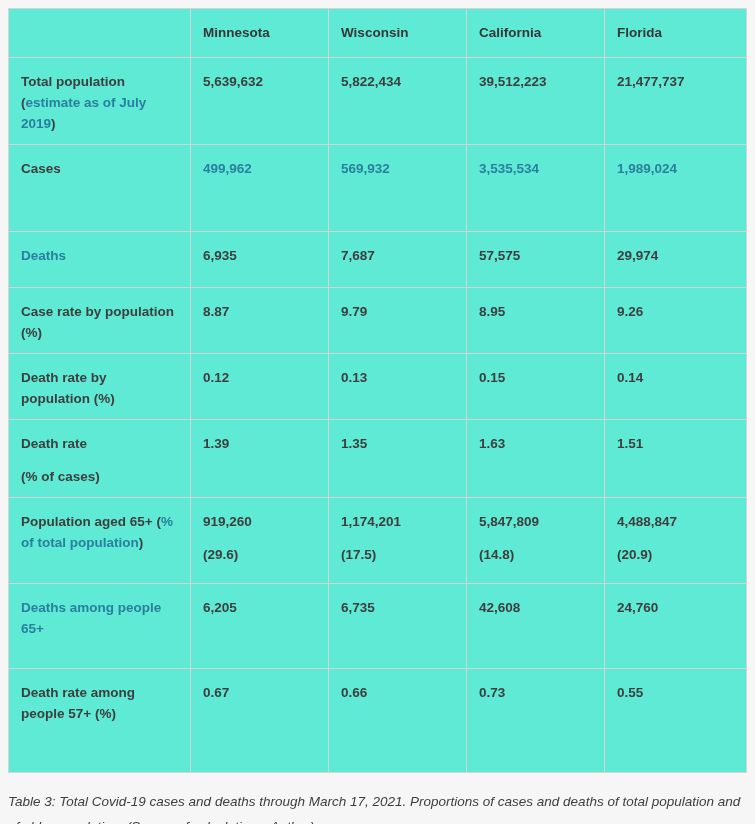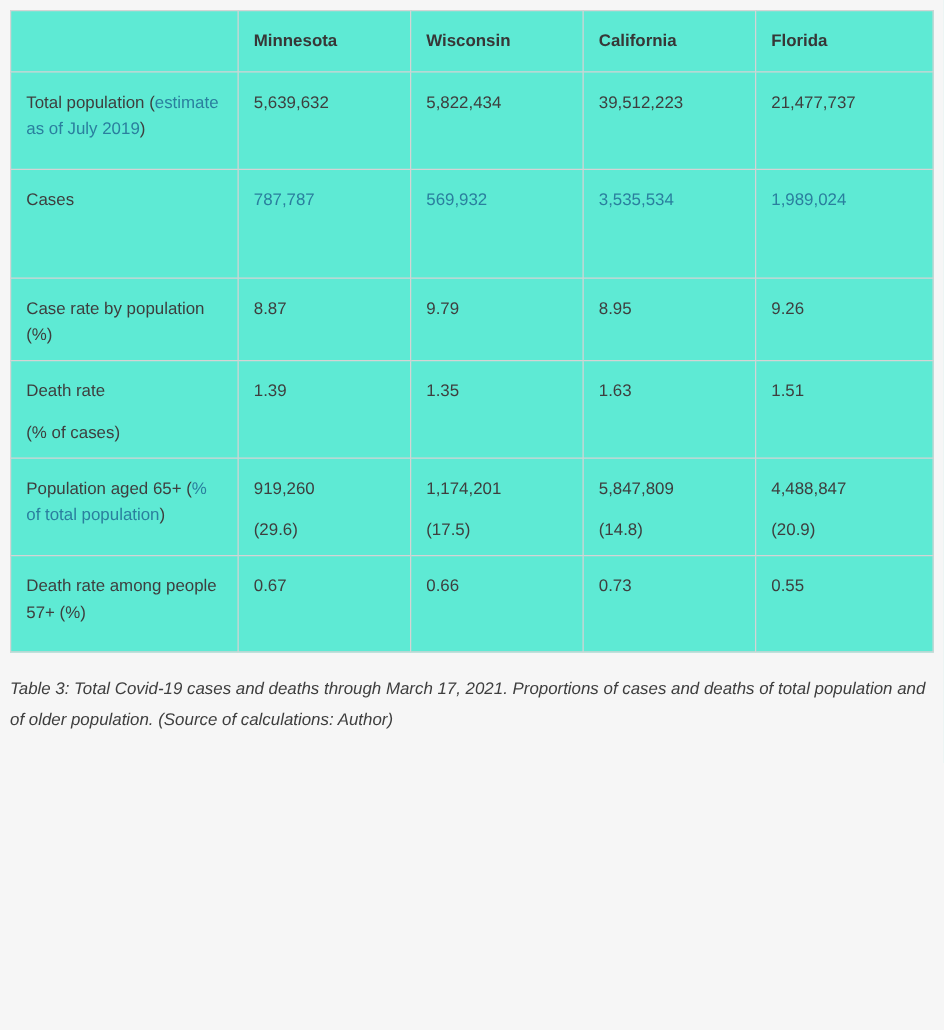--- a/index.html
+++ b/index.html
@@ -22,21 +22,21 @@
     background: #5eead4;
   }
   .stats-table th,
   .stats-table td {
     border: 1px solid #d4d4d4;
     vertical-align: top;
     text-align: left;
     padding: 13px 12px 10px 12px;
     font-size: 13.5px;
     line-height: 21px;
-    font-weight: normal;
+    font-weight: bold;
     overflow: hidden;
   }
   .stats-table thead th {
     font-weight: bold;
     color: #373737;
   }
   thead tr { height: 49px; }
   tbody tr:nth-child(1) { height: 78px; }
   tbody tr:nth-child(2) { height: 87px; }
   tbody tr:nth-child(3) { height: 56px; }
@@ -103,47 +103,81 @@
           </td>
           <td>
             <p class="cell-line">21,477,737</p>
           </td>
         </tr>
         <tr>
           <td>
             <p class="cell-line"><span>Cases</span></p>
           </td>
           <td>
-            <p class="cell-line"><a class="link" href="#">787,787</a></p>
+            <p class="cell-line"><a class="link" href="#">499,962</a></p>
           </td>
           <td>
             <p class="cell-line"><a class="link" href="#">569,932</a></p>
           </td>
           <td>
             <p class="cell-line"><a class="link" href="#">3,535,534</a></p>
           </td>
           <td>
             <p class="cell-line"><a class="link" href="#">1,989,024</a></p>
           </td>
         </tr>
         <tr>
           <td>
+            <p class="cell-line"><a class="link" href="#">Deaths</a></p>
+          </td>
+          <td>
+            <p class="cell-line">6,935</p>
+          </td>
+          <td>
+            <p class="cell-line">7,687</p>
+          </td>
+          <td>
+            <p class="cell-line">57,575</p>
+          </td>
+          <td>
+            <p class="cell-line">29,974</p>
+          </td>
+        </tr>
+        <tr>
+          <td>
             <p class="cell-line"><span>Case rate by population (%)</span></p>
           </td>
           <td>
             <p class="cell-line">8.87</p>
           </td>
           <td>
             <p class="cell-line">9.79</p>
           </td>
           <td>
             <p class="cell-line">8.95</p>
           </td>
           <td>
             <p class="cell-line">9.26</p>
+          </td>
+        </tr>
+        <tr>
+          <td>
+            <p class="cell-line"><span>Death rate by population (%)</span></p>
+          </td>
+          <td>
+            <p class="cell-line">0.12</p>
+          </td>
+          <td>
+            <p class="cell-line">0.13</p>
+          </td>
+          <td>
+            <p class="cell-line">0.15</p>
+          </td>
+          <td>
+            <p class="cell-line">0.14</p>
           </td>
         </tr>
         <tr>
           <td>
             <p class="cell-line"><span>Death rate</span></p>
             <p class="cell-line"><span>(% of cases)</span></p>
           </td>
           <td>
             <p class="cell-line">1.39</p>
           </td>
@@ -169,20 +203,37 @@
             <p class="cell-line">1,174,201</p>
             <p class="cell-line">(17.5)</p>
           </td>
           <td>
             <p class="cell-line">5,847,809</p>
             <p class="cell-line">(14.8)</p>
           </td>
           <td>
             <p class="cell-line">4,488,847</p>
             <p class="cell-line">(20.9)</p>
+          </td>
+        </tr>
+        <tr>
+          <td>
+            <p class="cell-line"><a class="link" href="#">Deaths among people 65+</a></p>
+          </td>
+          <td>
+            <p class="cell-line">6,205</p>
+          </td>
+          <td>
+            <p class="cell-line">6,735</p>
+          </td>
+          <td>
+            <p class="cell-line">42,608</p>
+          </td>
+          <td>
+            <p class="cell-line">24,760</p>
           </td>
         </tr>
         <tr>
           <td>
             <p class="cell-line"><span>Death rate among people 57+ (%)</span></p>
           </td>
           <td>
             <p class="cell-line">0.67</p>
           </td>
           <td>

